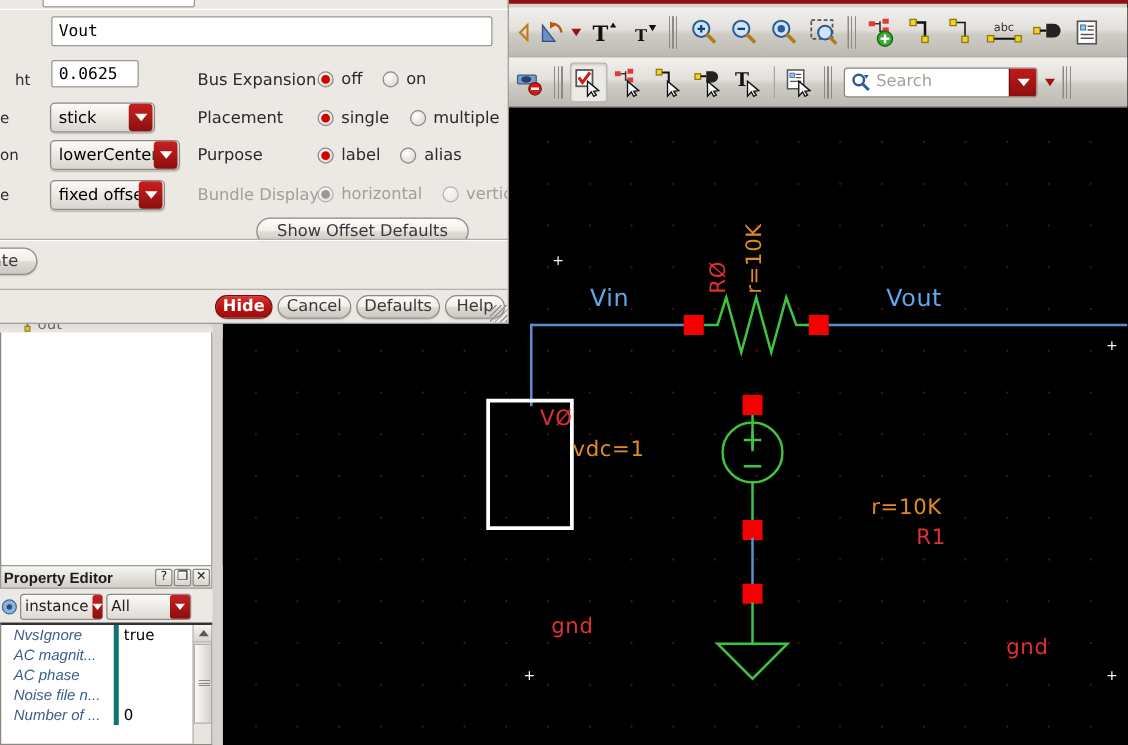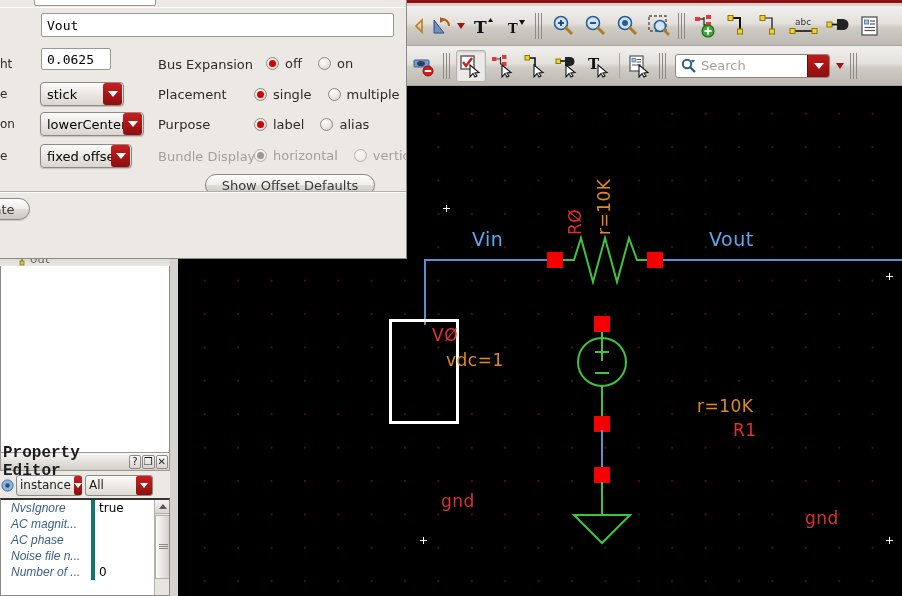--- a/index.html
+++ b/index.html
@@ -248,22 +248,22 @@
     position: absolute; left: 0; top: 212px; width: 178px; height: 144px;
     background: #ece9e4;
   }
   #pe-title {
     position: absolute; left: 0; top: 0; width: 170px; height: 19px;
     background: linear-gradient(to bottom,#f7f6f4 0%,#e5e2dd 50%,#d2cec8 100%);
     border: 1px solid #9b9792;
     display: flex; align-items: center;
   }
   #pe-title .t {
-    font-size: 16px; font-weight: bold; color: #1d1d1d; padding-left: 2px;
-    font-family: Liberation Mono, monospace;
+    font-size: 12px; font-weight: bold; color: #1d1d1d; padding-left: 2px;
+    font-family: Liberation Sans, sans-serif;
   }
   .pe-tbtn {
     width: 14px; height: 14px; margin-right: 1px;
     background: linear-gradient(to bottom,#fbfaf8,#d8d4ce);
     border: 1px solid #8d8a85; border-radius: 2px;
     font-size: 10px; color: #1d1d1d; line-height: 12px;
     text-align: center; font-family: "DejaVu Sans","Liberation Sans",sans-serif;
   }
   #pe-bar {
     position: absolute; left: 0; top: 21px; width: 170px; height: 24px;
@@ -374,21 +374,21 @@
     <div class="glead glead-v" style="left:423px;top:397px;height:33px;"></div>
     <svg style="position:absolute;left:394px;top:428px;" width="60" height="32" viewBox="0 0 60 32">
       <polygon points="2,2 58,2 30,30" fill="none" stroke="#3ec43e" stroke-width="2"></polygon>
     </svg>
 
     <div class="schem-label lbl-net" style="left:294px;top:143px;">Vin</div>
     <div class="schem-label lbl-net" style="left:531px;top:143px;">Vout</div>
     <div class="schem-label lbl-inst rot90" style="left:387px;top:150px;">RØ</div>
     <div class="schem-label lbl-prop rot90" style="left:416px;top:150px;">r=10K</div>
     <div class="schem-label lbl-inst" style="left:254px;top:240px;">VØ</div>
-    <div class="schem-label lbl-prop" style="left:268px;top:265px;text-align:right;">vdc=1</div>
+    <div class="schem-label lbl-prop" style="left:280px;top:265px;text-align:right;">vdc=1</div>
     <div class="schem-label lbl-prop" style="left:519px;top:311px;">r=10K</div>
     <div class="schem-label lbl-inst" style="left:555px;top:335px;">R1</div>
     <div class="schem-label lbl-inst" style="left:263px;top:406px;">gnd</div>
     <div class="schem-label lbl-inst" style="left:627px;top:423px;">gnd</div>
   </div>
 
   <div id="toolbar">
 
     <div class="tb-row" id="tb-row1">
       <div style="width:6px;flex:0 0 auto;"></div>
@@ -660,21 +660,21 @@
       </div>
     </div>
   </div>
   <div id="left-gap"></div>
 
   <div id="dialog">
     <div id="dlg-partial-top"></div>
 
     <div id="dlg-body">
 
-      <div class="cut-label" style="left:0px;top:49px;">ht</div>
+      <div class="cut-label" style="left:12px;top:49px;">ht</div>
       <div class="cut-label" style="left:0px;top:79px;">e</div>
       <div class="cut-label" style="left:0px;top:109px;">on</div>
       <div class="cut-label" style="left:0px;top:141px;">e</div>
 
       <div class="txt-field" style="left:41px;top:5px;width:353px;height:24px;">Vout</div>
 
       <div class="txt-field" style="left:41px;top:40px;width:70px;height:22px;">0.0625</div>
 
       <div class="combo" style="left:40px;top:74px;width:84px;">
         <span class="ctext">stick</span>
@@ -689,21 +689,21 @@
           </span>
       </div>
       <div class="combo" style="left:40px;top:136px;width:92px;">
         <span class="ctext">fixed offset</span>
         <span class="carrow">
             <span class="white-tri-down"></span>
           </span>
       </div>
 
       <div class="fld-label" style="left:158px;top:49px;">Bus Expansion</div>
-      <div class="radio-grp" style="left:266px;top:48px;justify-content:flex-end;">
+      <div class="radio-grp" style="left:254px;top:48px;justify-content:flex-end;">
         <span class="radio on"></span>
         <span class="rlabel">off</span>
         <span class="radio"></span>
         <span class="rlabel">on</span>
       </div>
 
       <div class="fld-label" style="left:158px;top:79px;">Placement</div>
       <div class="radio-grp" style="left:254px;top:79px;">
         <span class="radio on"></span>
         <span class="rlabel">single</span>
@@ -729,15 +729,22 @@
 
       <div class="btn" style="position:absolute;left:205px;top:166px;width:170px;height:22px;">Show Offset Defaults</div>
     </div>
 
     <div id="dlg-sep"></div>
 
     <div id="dlg-footerstrip">
       <div class="btn" style="position:absolute;left:-22px;top:5px;width:52px;height:22px;">ate</div>
     </div>
 
+    <div id="dlg-btnbar">
+      <div class="btn red" style="position:absolute;left:172px;top:4px;width:46px;height:19px;">Hide</div>
+      <div class="btn" style="position:absolute;left:222px;top:4px;width:59px;height:19px;">Cancel</div>
+      <div class="btn" style="position:absolute;left:285px;top:4px;width:67px;height:19px;">Defaults</div>
+      <div class="btn" style="position:absolute;left:356px;top:4px;width:48px;height:19px;">Help</div>
+      <div id="resize-grip"></div>
+    </div>
   </div>
 
 </div>
 
 </body></html>

